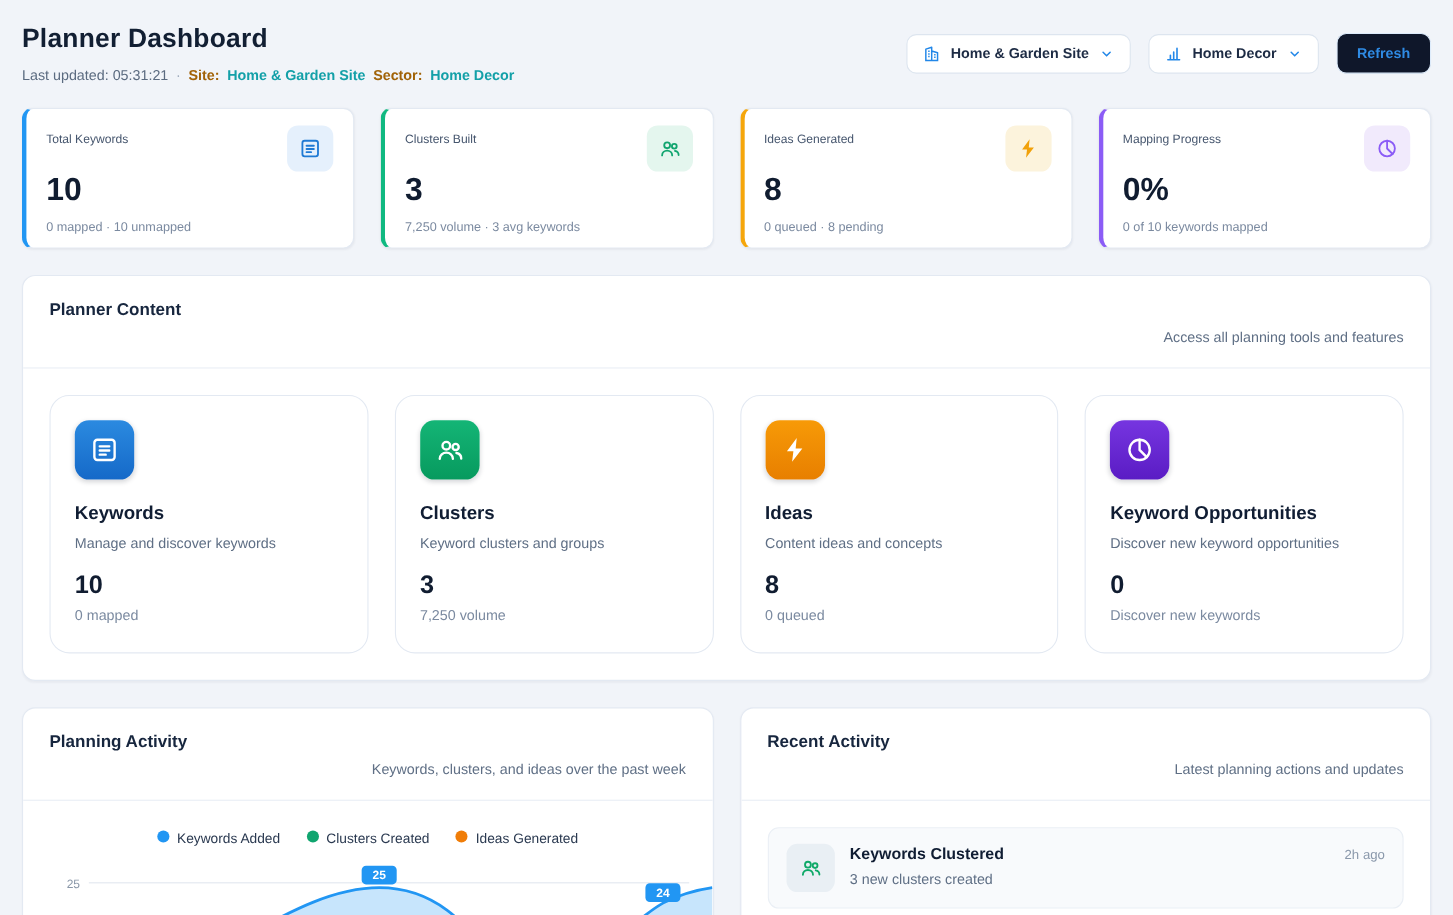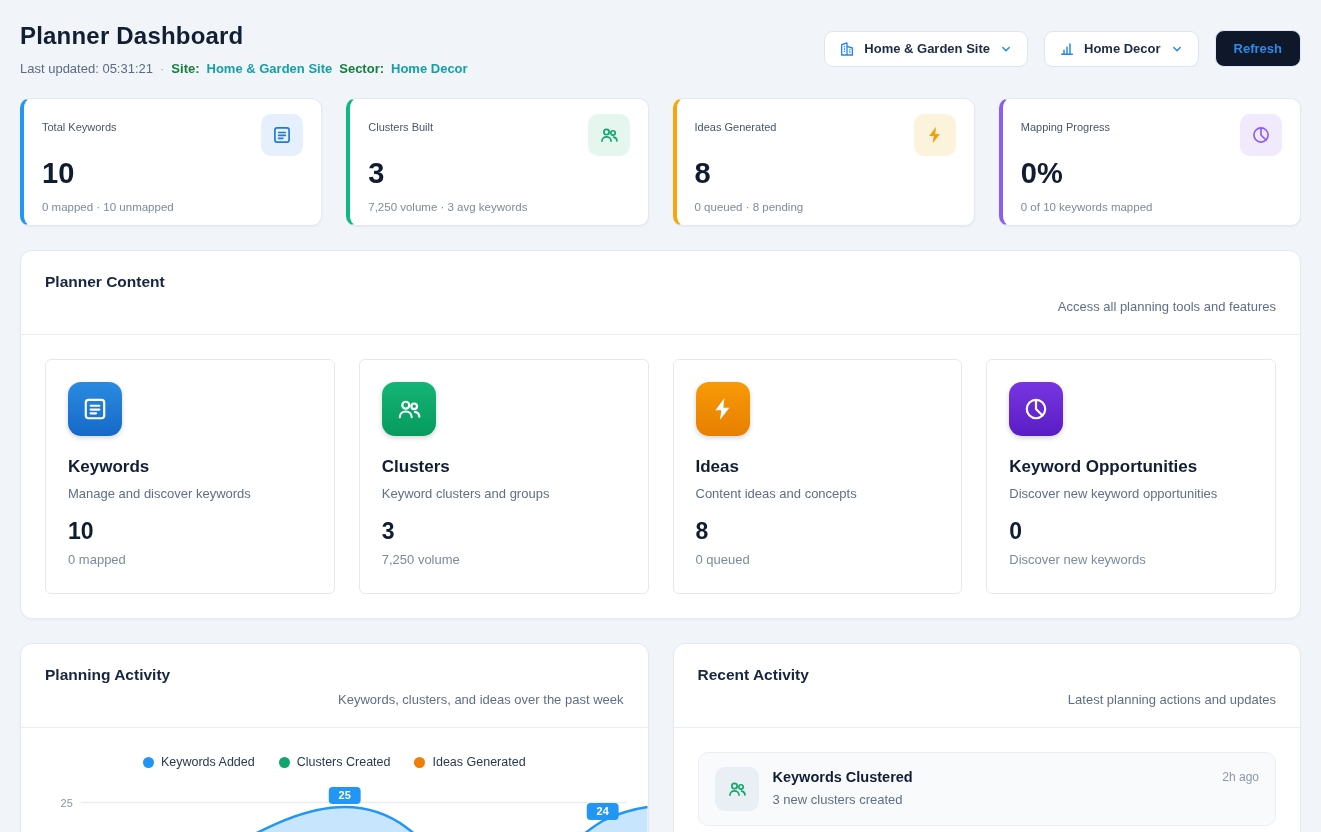--- a/index.html
+++ b/index.html
@@ -11,21 +11,21 @@
     overflow: hidden;
     position: relative;
   }
   svg { display: block; }
 
   
   .header { display: flex; justify-content: space-between; align-items: flex-start; padding: 22px 20px 0 20px; }
   .page-title { font-size: 24px; font-weight: 800; color: #121f33; letter-spacing: .2px; }
   .meta { margin-top: 11px; font-size: 13px; color: #5b6b80; display: flex; align-items: center; gap: 7px; }
   .meta .sep { color: #9aa7b8; }
-  .meta .meta-label { color: #15803d; font-weight: 700; }
+  .meta .meta-label { color: #a16207; font-weight: 700; }
   .meta .meta-link { color: #13a0a8; font-weight: 700; cursor: pointer; }
   .controls { display: flex; gap: 16px; align-items: center; margin-top: 8px; }
   .select-btn {
     display: inline-flex; align-items: center; gap: 9px;
     background: #ffffff; border: 1px solid #dde5ef; border-radius: 9px;
     padding: 9px 14px; font-size: 13px; font-weight: 700; color: #1d2b44;
     cursor: pointer; font-family: inherit;
   }
   .select-btn .ctl-icon { width: 16px; height: 16px; color: #2287e8; }
   .select-btn .chev { width: 14px; height: 14px; color: #2287e8; }
@@ -57,38 +57,38 @@
   .stat-sub { font-size: 11.5px; color: #7b8aa0; margin-top: 11px; }
 
   
   .panel { margin: 24px 20px 0 20px; background: #fff; border: 1px solid #e3e9f2; border-radius: 12px; box-shadow: 0 1px 2px rgba(16,24,40,.04); overflow: hidden; }
   .section-head { padding: 22px 24px 20px 24px; border-bottom: 1px solid #e9eef5; }
   .section-title { font-size: 15.5px; font-weight: 700; color: #17263e; }
   .section-sub { font-size: 13px; color: #5f6f85; margin-top: 8px; text-align: right; }
 
   
   .modules-grid { padding: 24px; display: grid; grid-template-columns: repeat(4, 1fr); gap: 24px; }
-  .module-card { border: 1px solid #e3e9f2; border-radius: 6px; padding: 22px 22px 26px 22px; background: #fff; cursor: pointer; }
+  .module-card { border: 1px solid #e3e9f2; border-radius: 18px; padding: 22px 22px 26px 22px; background: #fff; cursor: pointer; }
   .module-icon { width: 54px; height: 54px; border-radius: 13px; color: #fff; display: flex; align-items: center; justify-content: center; box-shadow: 0 2px 5px rgba(16,24,40,.18); }
   .module-icon svg { width: 26px; height: 26px; }
   .mi-blue   { background: linear-gradient(180deg, #2b8ae0, #1569c8); }
   .mi-green  { background: linear-gradient(180deg, #14b576, #079a5e); }
   .mi-orange { background: linear-gradient(180deg, #f79a07, #e87f00); }
   .mi-purple { background: linear-gradient(180deg, #7635e0, #5a1cc4); }
   .module-title { font-size: 17px; font-weight: 700; color: #101d33; margin-top: 21px; }
   .module-desc { font-size: 13px; color: #5f6f85; margin-top: 9px; }
   .module-value { font-size: 23px; font-weight: 800; color: #101c30; margin-top: 17px; }
   .module-sub { font-size: 13px; color: #7b8aa0; margin-top: 7px; }
 
   
   .bottom-grid { margin: 24px 20px 0 20px; display: grid; grid-template-columns: 1fr 1fr; gap: 24px; align-items: start; }
   .bottom-card { background: #fff; border: 1px solid #e3e9f2; border-radius: 12px; box-shadow: 0 1px 2px rgba(16,24,40,.04); height: 470px; overflow: hidden; }
 
   .legend { display: flex; justify-content: center; gap: 24px; margin-top: 27px; }
-  .legend-item { display: flex; align-items: center; gap: 7px; font-size: 12.5px; color: #2a3950; }
+  .legend-item { display: flex; gap: 7px; font-size: 12.5px; color: #2a3950; }
   .legend-dot { width: 11px; height: 11px; border-radius: 50%; }
   .ld-blue { background: #2196f3; } .ld-green { background: #10a56f; } .ld-orange { background: #f07d08; }
 
   .chart-wrap { position: relative; margin-top: 12px; height: 140px; }
   .chart-wrap svg { width: 100%; height: 140px; }
   .axis-text { font-size: 11px; fill: #8a97a8; font-family: "Liberation Sans", sans-serif; }
   .badge-text { font-size: 11px; font-weight: 700; fill: #ffffff; font-family: "Liberation Sans", sans-serif; }
 
   
   .activity-list { padding: 24px; }

